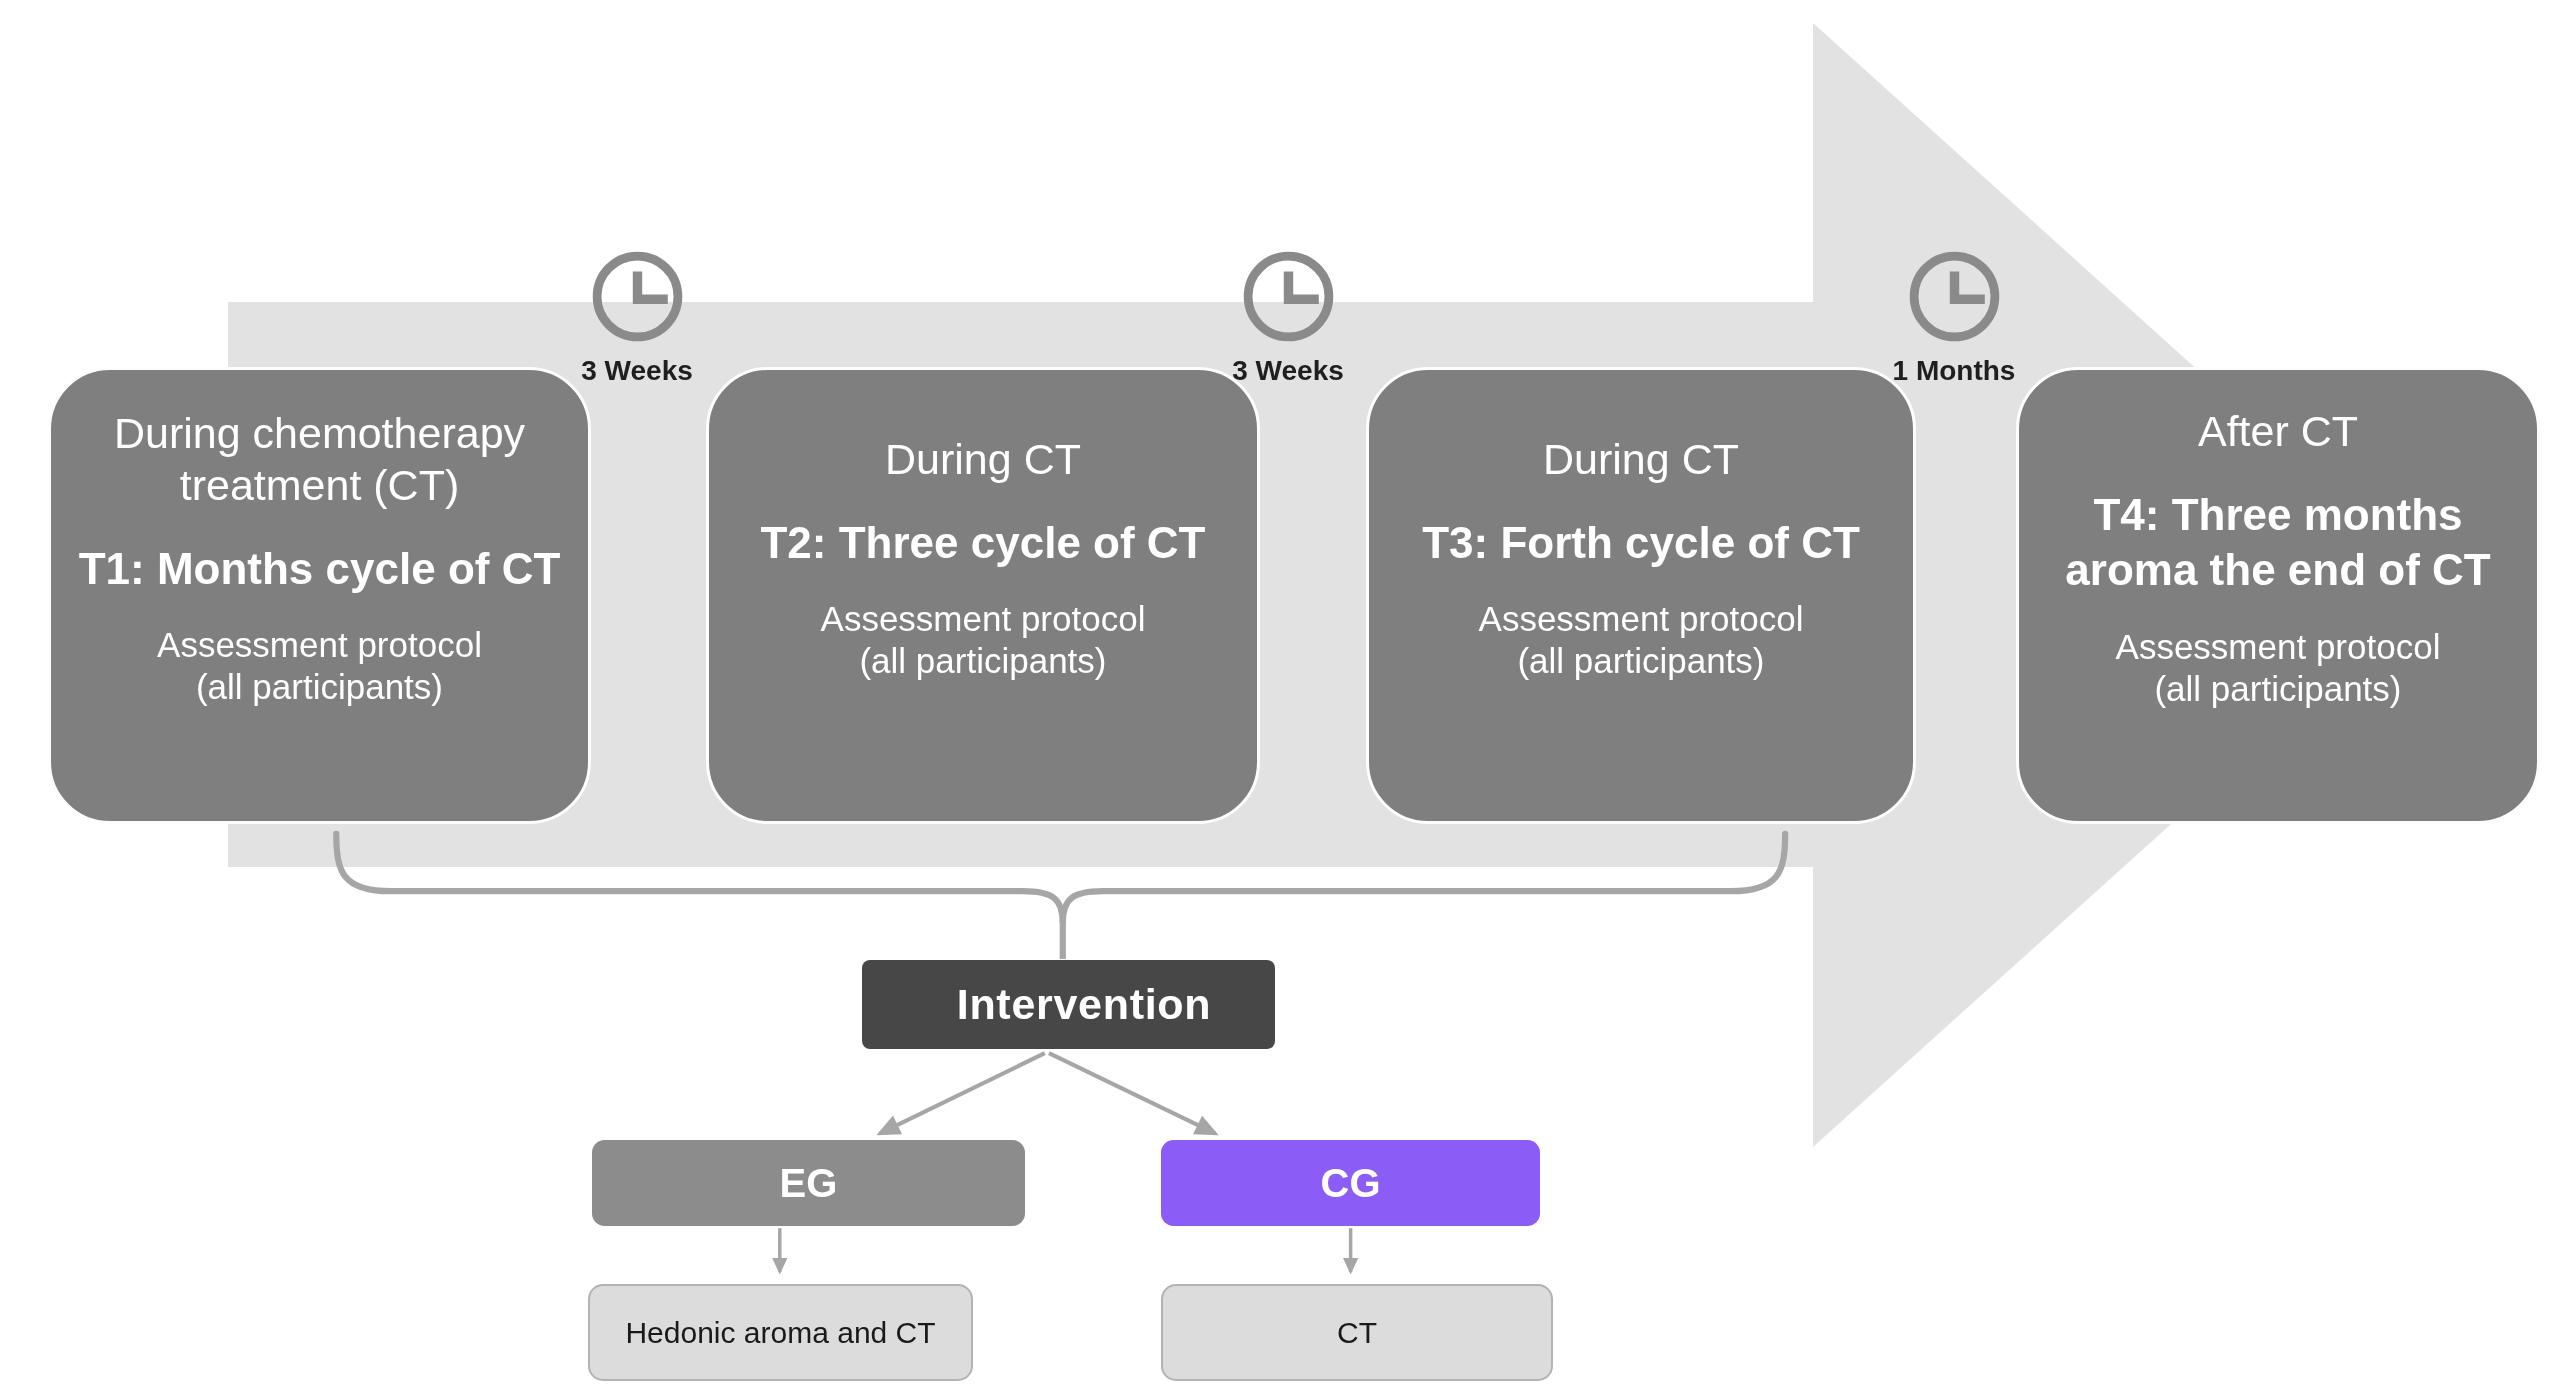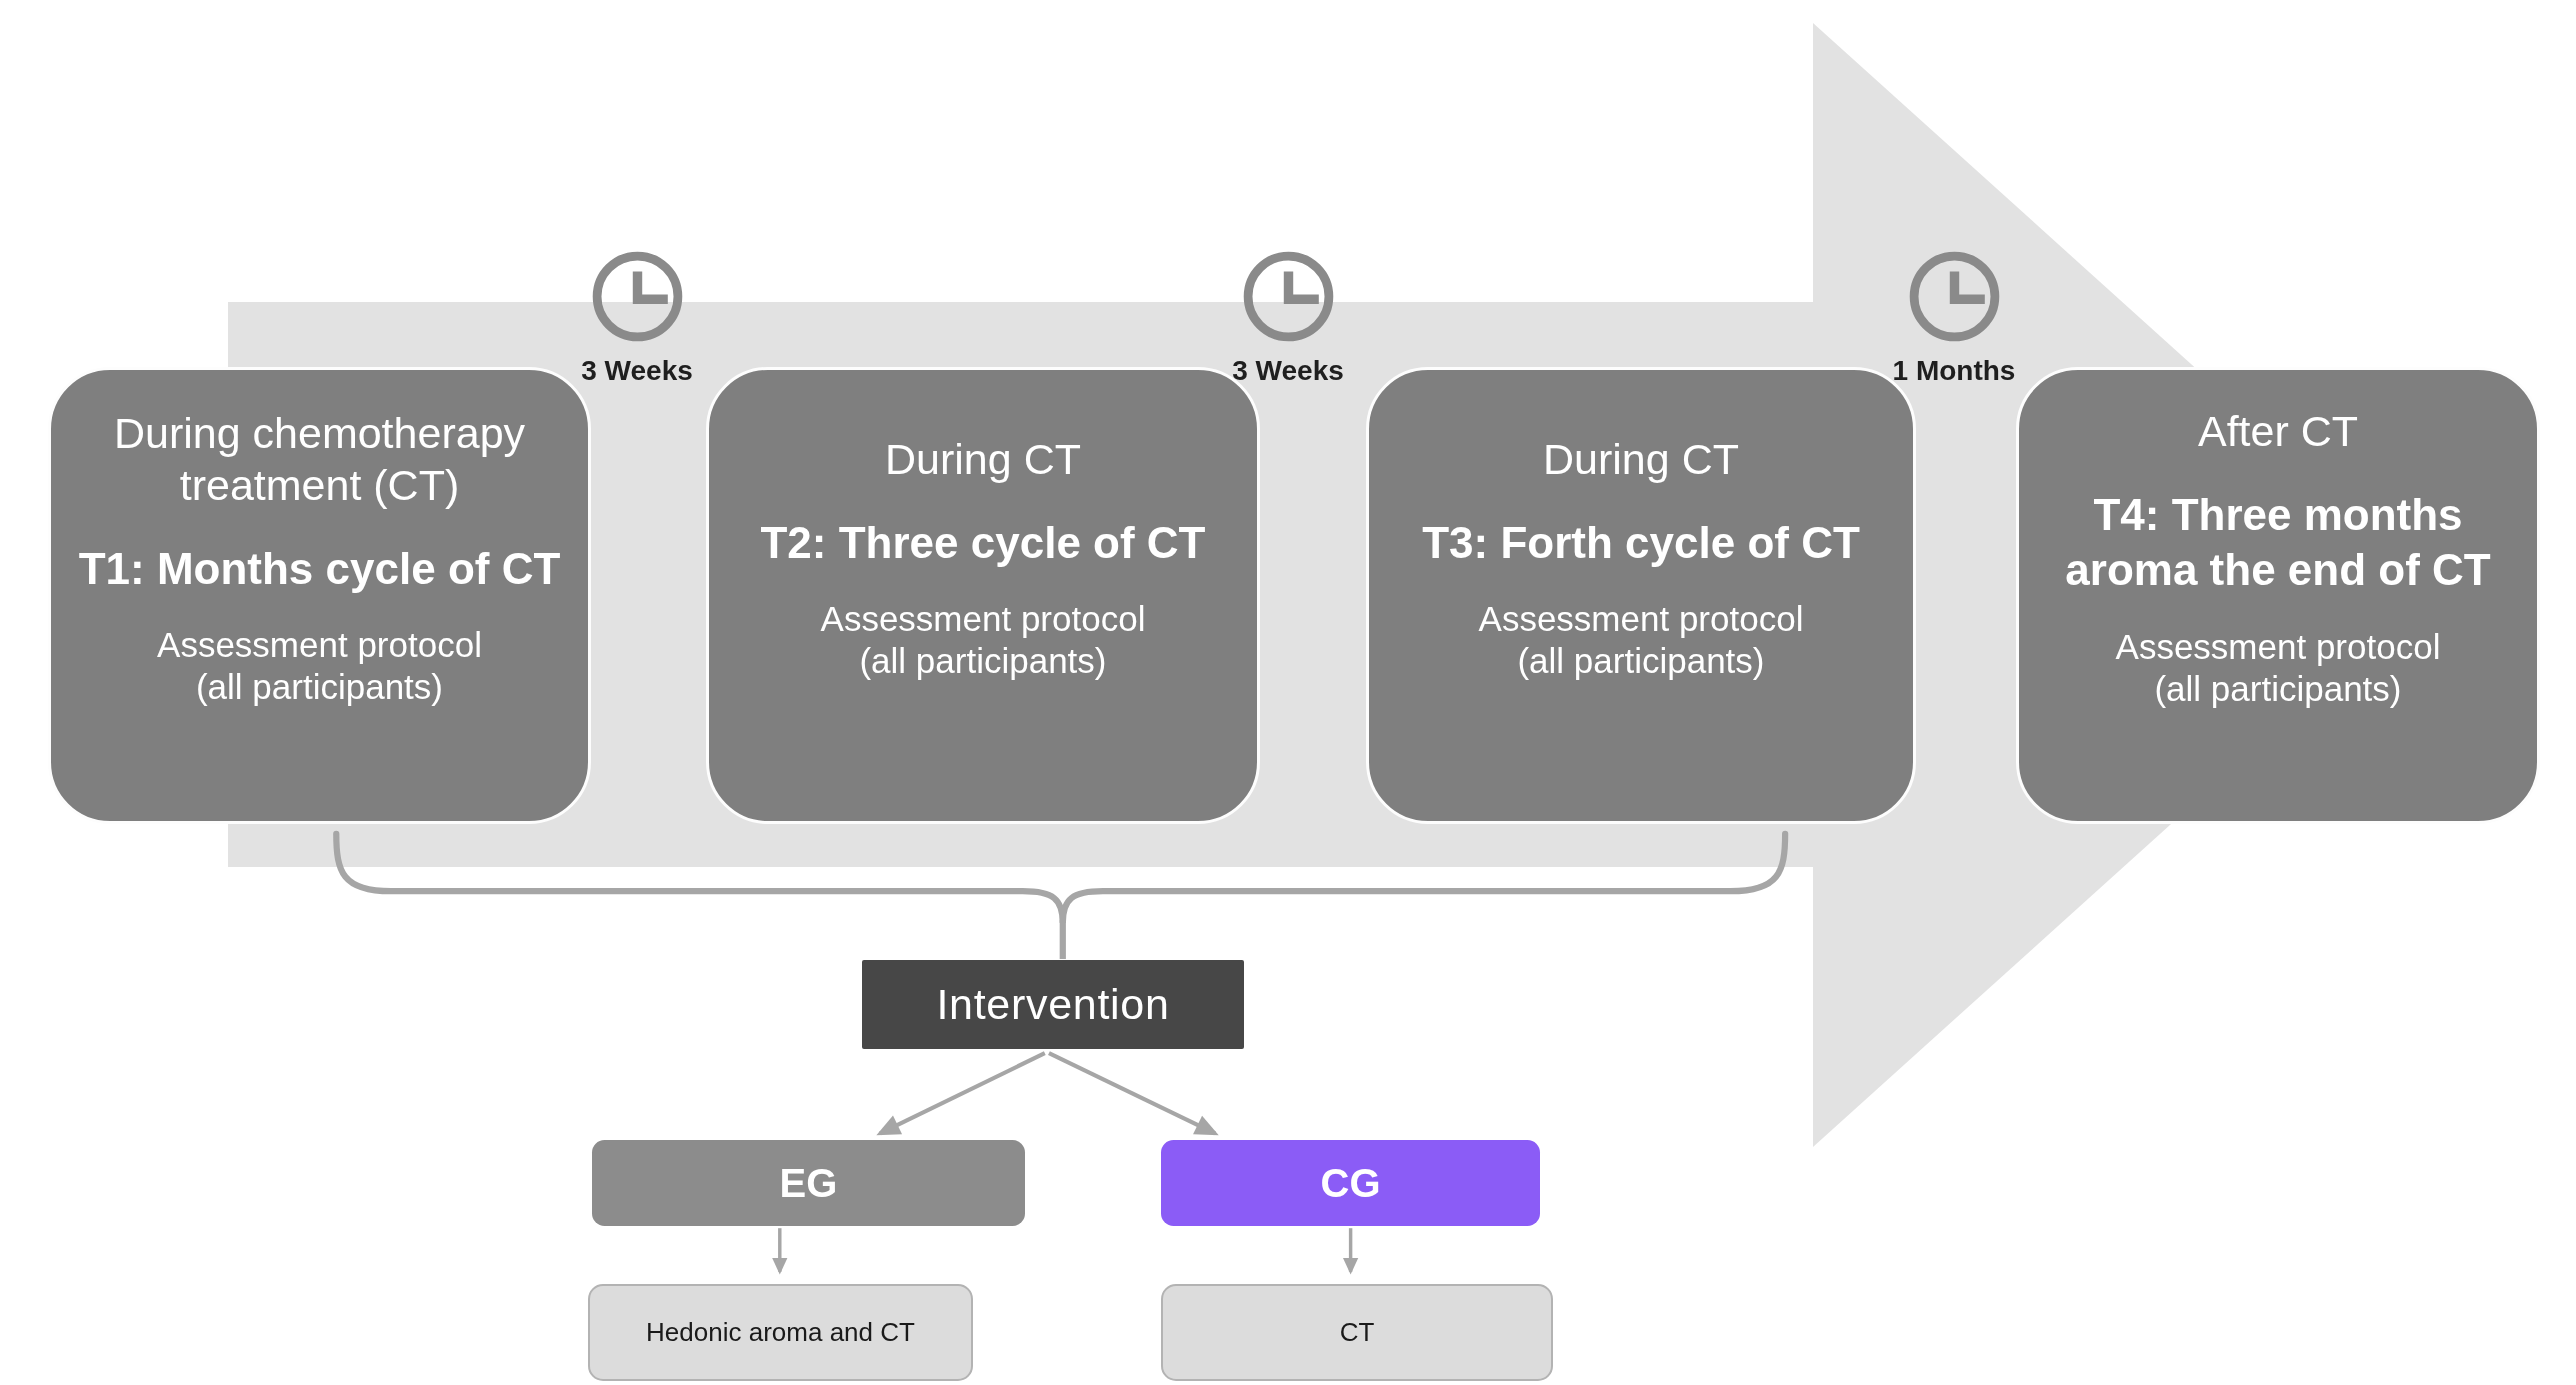--- a/index.html
+++ b/index.html
@@ -102,29 +102,30 @@
     color: #1f1f1f;
     white-space: nowrap;
   }
 
   
   .intervention-box {
     position: absolute;
     left: 862px; top: 960px;
     width: 382px; height: 89px;
     background: #474747;
-    border-radius: 2px;
+    border-radius: 8px;
     display: flex;
     align-items: center;
     justify-content: center;
     color: #ffffff;
     font-size: 43px;
-    font-weight: 400;
+    font-weight: 700;
     letter-spacing: 0.7px;
     z-index: 3;
+    padding-left: 31px;
   }
 
   
   .group-box {
     position: absolute;
     top: 1140px;
     height: 86px;
     border-radius: 12.5px;
     display: flex;
     align-items: center;
@@ -143,21 +144,21 @@
     top: 1284px;
     height: 97px;
     background: #dcdcdc;
     border: 2.1px solid #b3b3b3;
     border-radius: 15px;
     box-sizing: border-box;
     display: flex;
     align-items: center;
     justify-content: center;
     color: #1a1a1a;
-    font-size: 26px;
+    font-size: 30px;
     font-weight: 400;
     z-index: 3;
   }
   .treatment-eg { left: 588px;  width: 385px; }
   .treatment-cg { left: 1161px; width: 392px; }
 </style>
 </head>
 <body>
 
 <div id="canvas">

